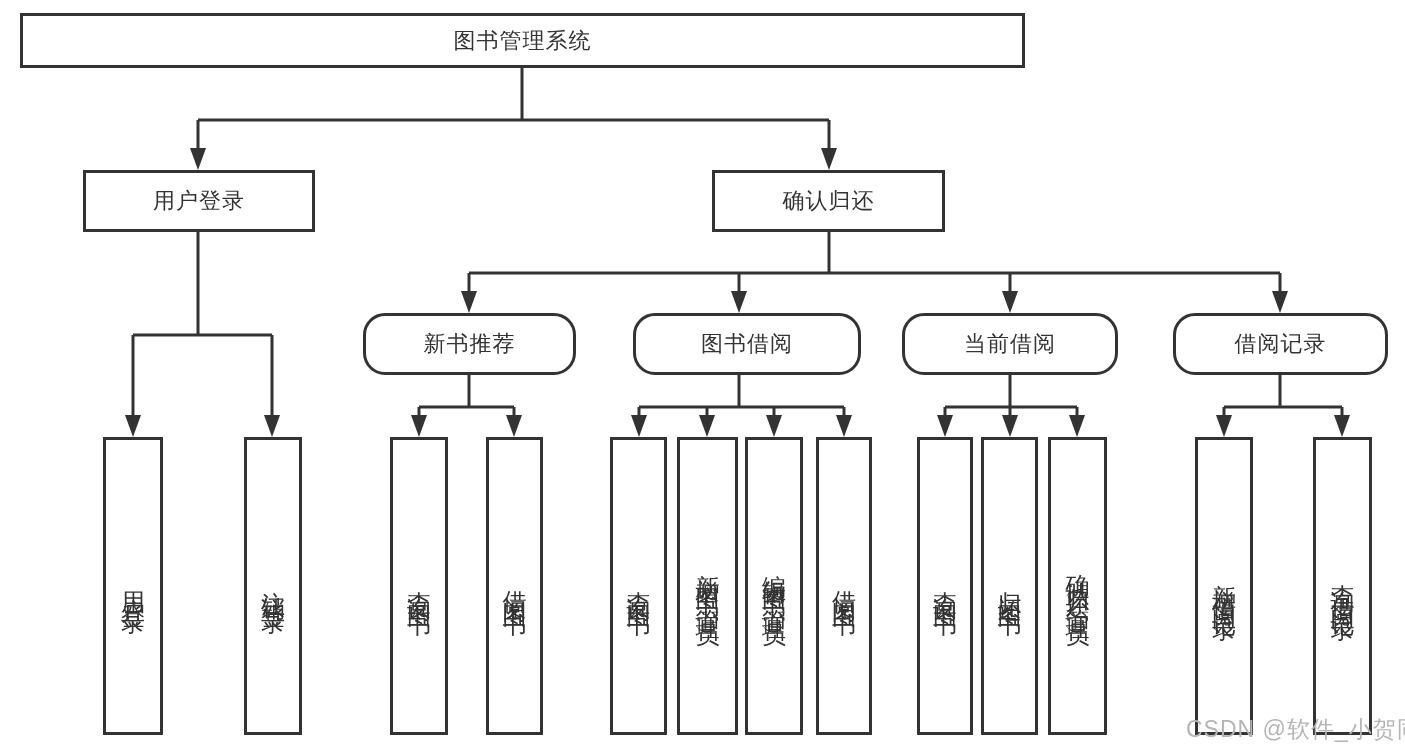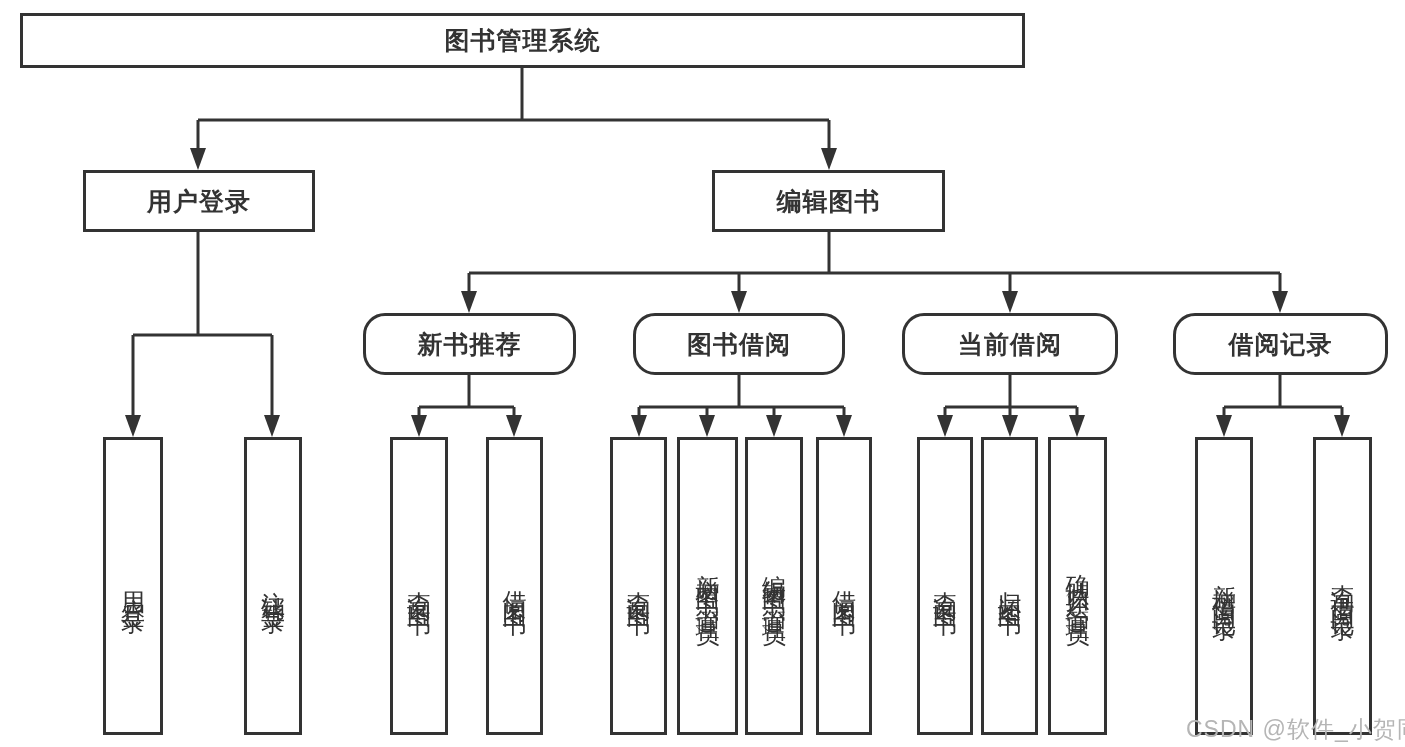--- a/index.html
+++ b/index.html
@@ -16,21 +16,21 @@
     position: absolute;
     box-sizing: border-box;
     border: 3px solid #333333;
     background: #ffffff;
     color: #333333;
     display: flex;
     align-items: center;
     justify-content: center;
     z-index: 2;
   }
-  .h-node { font-size: 25px; letter-spacing: 1px; white-space: nowrap; font-weight: bold; }
+  .h-node { font-size: 22px; letter-spacing: 1px; white-space: nowrap; }
   .v-node .vtext {
     writing-mode: vertical-rl;
     text-orientation: mixed;
     font-size: 24px;
     letter-spacing: 7px;
     line-height: 1;
   }
   .leaf { top: 437px; height: 298px; }
   .tier3 { top: 313px; height: 62px; border-radius: 22px; }
   .watermark {
@@ -111,24 +111,24 @@
       <polygon points="1002,415 1018,415 1010,437"></polygon>
       <polygon points="1069,415 1085,415 1077,437"></polygon>
       <polygon points="1216,415 1232,415 1224,437"></polygon>
       <polygon points="1334,415 1350,415 1342,437"></polygon>
     </g>
   </svg>
 
   <div class="node h-node" style="left:20px; top:13px; width:1005px; height:55px;">图书管理系统</div>
 
   <div class="node h-node" style="left:83px; top:170px; width:232px; height:62px;">用户登录</div>
-  <div class="node h-node" style="left:712px; top:170px; width:233px; height:62px;">编辑图书</div>
+  <div class="node h-node" style="left:712px; top:170px; width:233px; height:62px;">确认归还</div>
 
   <div class="node h-node tier3" style="left:363px; width:213px;">新书推荐</div>
-  <div class="node h-node tier3" style="left:633px; width:212px;">图书借阅</div>
+  <div class="node h-node tier3" style="left:633px; width:228px;">图书借阅</div>
   <div class="node h-node tier3" style="left:1173px; width:215px;">借阅记录</div>
   <div class="node h-node tier3" style="left:902px; width:216px;">当前借阅</div>
 
   <div class="node v-node leaf" style="left:103px; width:60px;">
     <span class="vtext">用户登录</span>
   </div>
   <div class="node v-node leaf" style="left:244px; width:58px;">
     <span class="vtext">注销登录</span>
   </div>
 

